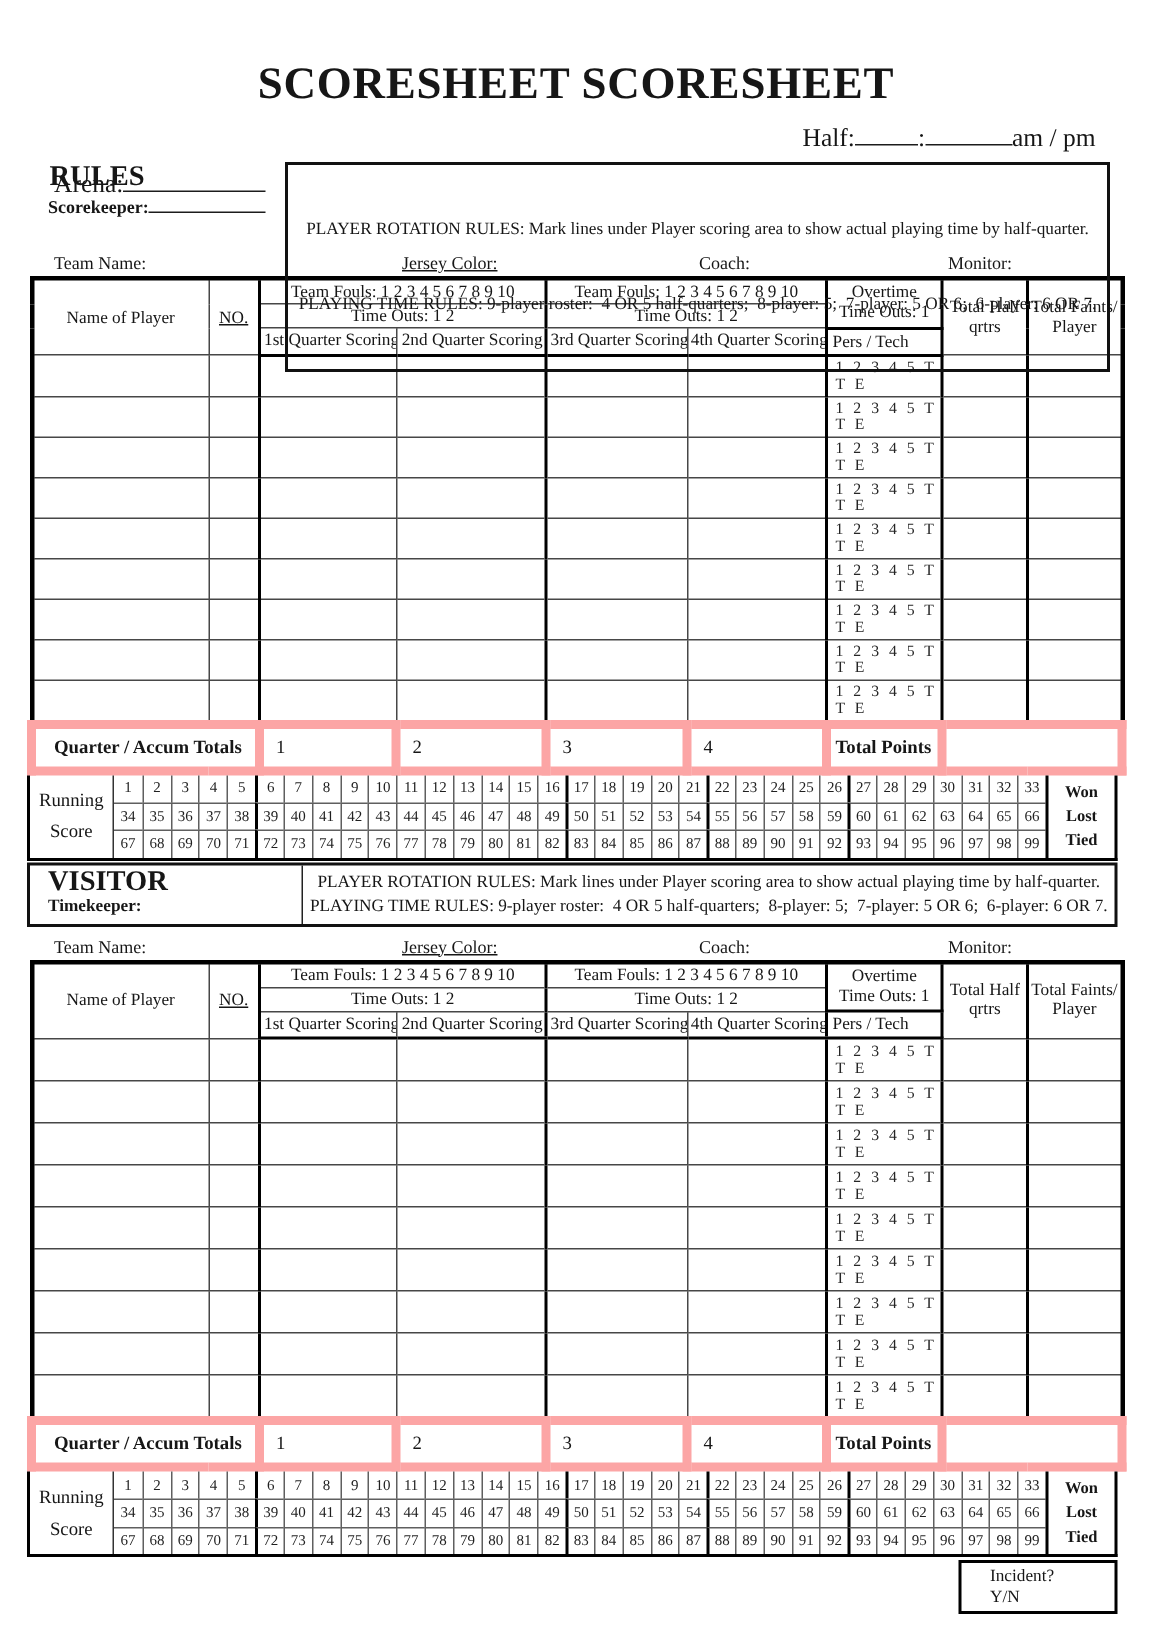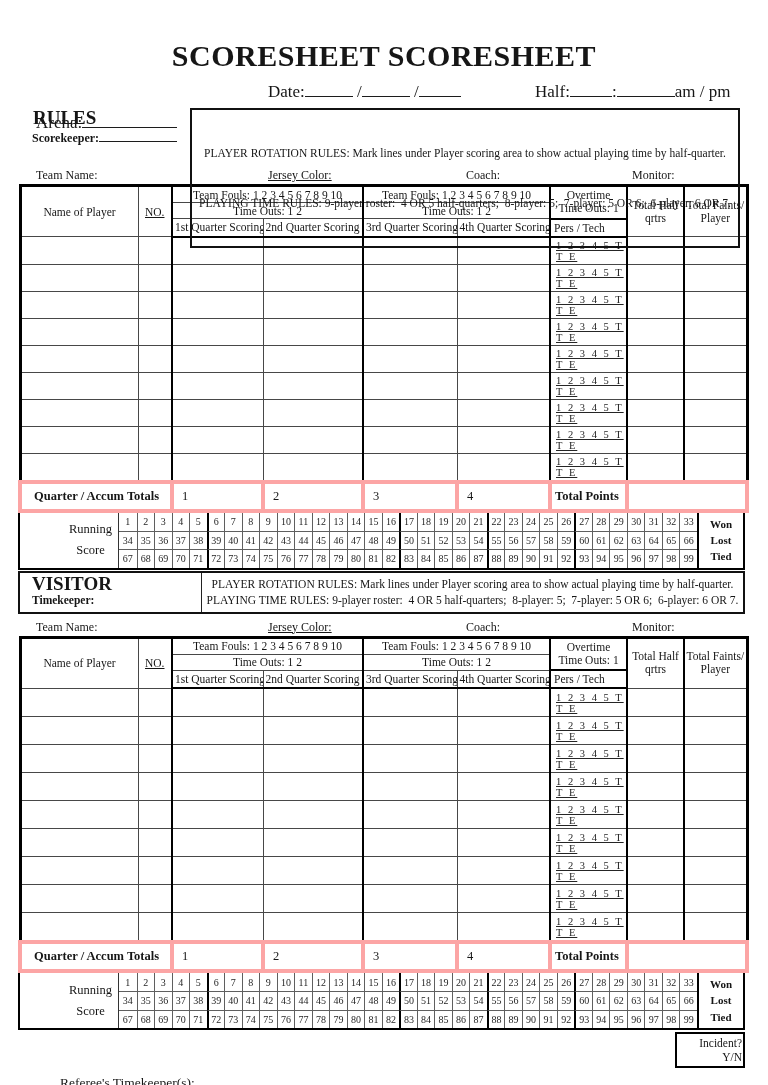--- a/index.html
+++ b/index.html
@@ -41,70 +41,69 @@
   .mt14{margin-top:14px}.mt6{margin-top:6px}
 
   
   table.score{border-collapse:collapse;table-layout:fixed;width:727px;border:3px solid #000;}
   table.score th,table.score td{border:1px solid #474747;padding:0;overflow:hidden;}
   table.score th{font-weight:normal;font-size:11.5px;}
   .h1{height:17px}.h2{height:16px}.h3{height:18px}
   .th-name,.th-no{font-weight:bold;font-size:12px;text-align:center;}
   .th-no{border-right:2px solid #000 !important;text-decoration:underline;}
   .th-fouls,.th-to{text-align:center;border-color:#6e6e6e;}
-  .th-q{text-align:left;padding-left:2px !important;font-size:11px;white-space:nowrap;border-bottom:2px solid #000 !important;font-family:Liberation Serif, serif;}
+  .th-q{text-align:center;padding-left:2px !important;font-size:11px;white-space:nowrap;border-bottom:2px solid #000 !important;font-family:Liberation Serif, serif;}
   .th-ot{font-weight:bold;font-size:12px;text-align:center;border-left:2px solid #000 !important;
          border-right:2px solid #000 !important;border-bottom:2px solid #000 !important;line-height:13px;}
   .th-pt{text-align:left;padding-left:3px !important;border-left:2px solid #000 !important;
          border-right:2px solid #000 !important;border-bottom:2px solid #000 !important;}
   .th-half,.th-faints{font-weight:bold;font-size:12px;text-align:center;line-height:13px;}
   .th-half{border-right:2px solid #000 !important;}
   .gL{border-left:2px solid #000 !important;}
 
   tbody.players td{height:26px;}
   .visitor-section tbody.players td{height:27px;}
   .c-q1,.c-q3{border-left:2px solid #000 !important;}
   .c-pers{border-left:2px solid #000 !important;border-right:2px solid #000 !important;
-          font-size:10.5px;letter-spacing:2px;padding-left:5px !important;color:#252525;text-decoration:underline;}
+          font-size:10.5px;letter-spacing:2px;padding-left:5px !important;color:#252525;}
   .c-half{border-right:2px solid #000 !important;}
 
-  tr.totals td{height:25px;border:4px solid #fca5a5;font-size:12.5px;}
+  tr.totals td{height:25px;border:6px solid #fca5a5;font-size:12.5px;}
   .t-label{font-weight:bold;padding-left:12px !important;}
   .t-q{text-align:left;padding-left:8px !important;}
   .t-points{font-weight:bold;padding-left:3px !important;}
 
   
   .running-box{display:flex;border:2.5px solid #000;border-top-width:0;height:57px;width:727px;box-sizing:border-box;}
   .rs-label{width:55px;border-right:1.5px solid #333;display:flex;flex-direction:column;justify-content:center;
-            gap:6px;text-align:center;font-size:12.5px;padding-left:43px;}
+            gap:6px;text-align:center;font-size:12.5px;}
   .rs-grid{flex:1;display:grid;grid-template-columns:repeat(33,1fr);grid-auto-rows:1fr;}
   .rs-cell{display:flex;align-items:center;justify-content:center;font-size:10px;color:#1f1f1f;}
   .rs-cell.lt{border-left:1px solid #5f5f5f;}
   .rs-cell.g2{border-left:2px solid #000;}
   .rs-cell.rt{border-top:1px solid #5f5f5f;}
   .rs-results{width:44px;border-left:2px solid #000;display:flex;flex-direction:column;justify-content:space-around;
               align-items:center;font-size:11px;font-weight:bold;padding:3px 0;}
 
   
   .incident-row{width:727px;display:flex;justify-content:flex-end;margin-top:2px;}
-  .incident-box{width:64px;border:2.5px solid #000;text-align:right;font-size:11.5px;line-height:14px;padding:2px 1px;}
+  .incident-box{width:64px;border:2.5px solid #000;text-align:left;font-size:11.5px;line-height:14px;padding:2px 19px;}
   .sig-row{margin:6px 0 0 42px;font-size:13.5px;height:20px;}
   .sig-line{display:inline-block;border-bottom:1.5px solid #555;height:12px;}
   .s1{width:244px;margin-left:4px;} .s2{width:242px;margin-left:30px;}
 </style>
 </head>
 <body>
 
 <div class="page">
 
   <div class="title">SCORESHEET SCORESHEET</div>
 
   <div class="meta-row">
     <span class="meta-arena"><span>Arena:</span><span class="blank b95"></span></span>
-    <span class="meta-date"><span>Date:</span><span class="blank b48"></span> <span>/</span><span class="blank b48"></span> <span>/</span><span class="blank b44"></span></span>
     <span class="meta-time"><span>Half:</span><span class="blank b44"></span><span>:</span><span class="blank b58"></span><span>am / pm</span></span>
   </div>
 
   <div class="content">
 
     <div class="home-section">
 
       <div class="home-head">
         <div class="home-label">RULES</div>
         <div class="keeper-line"><span>Scorekeeper:</span><span class="blank b78"></span></div>

